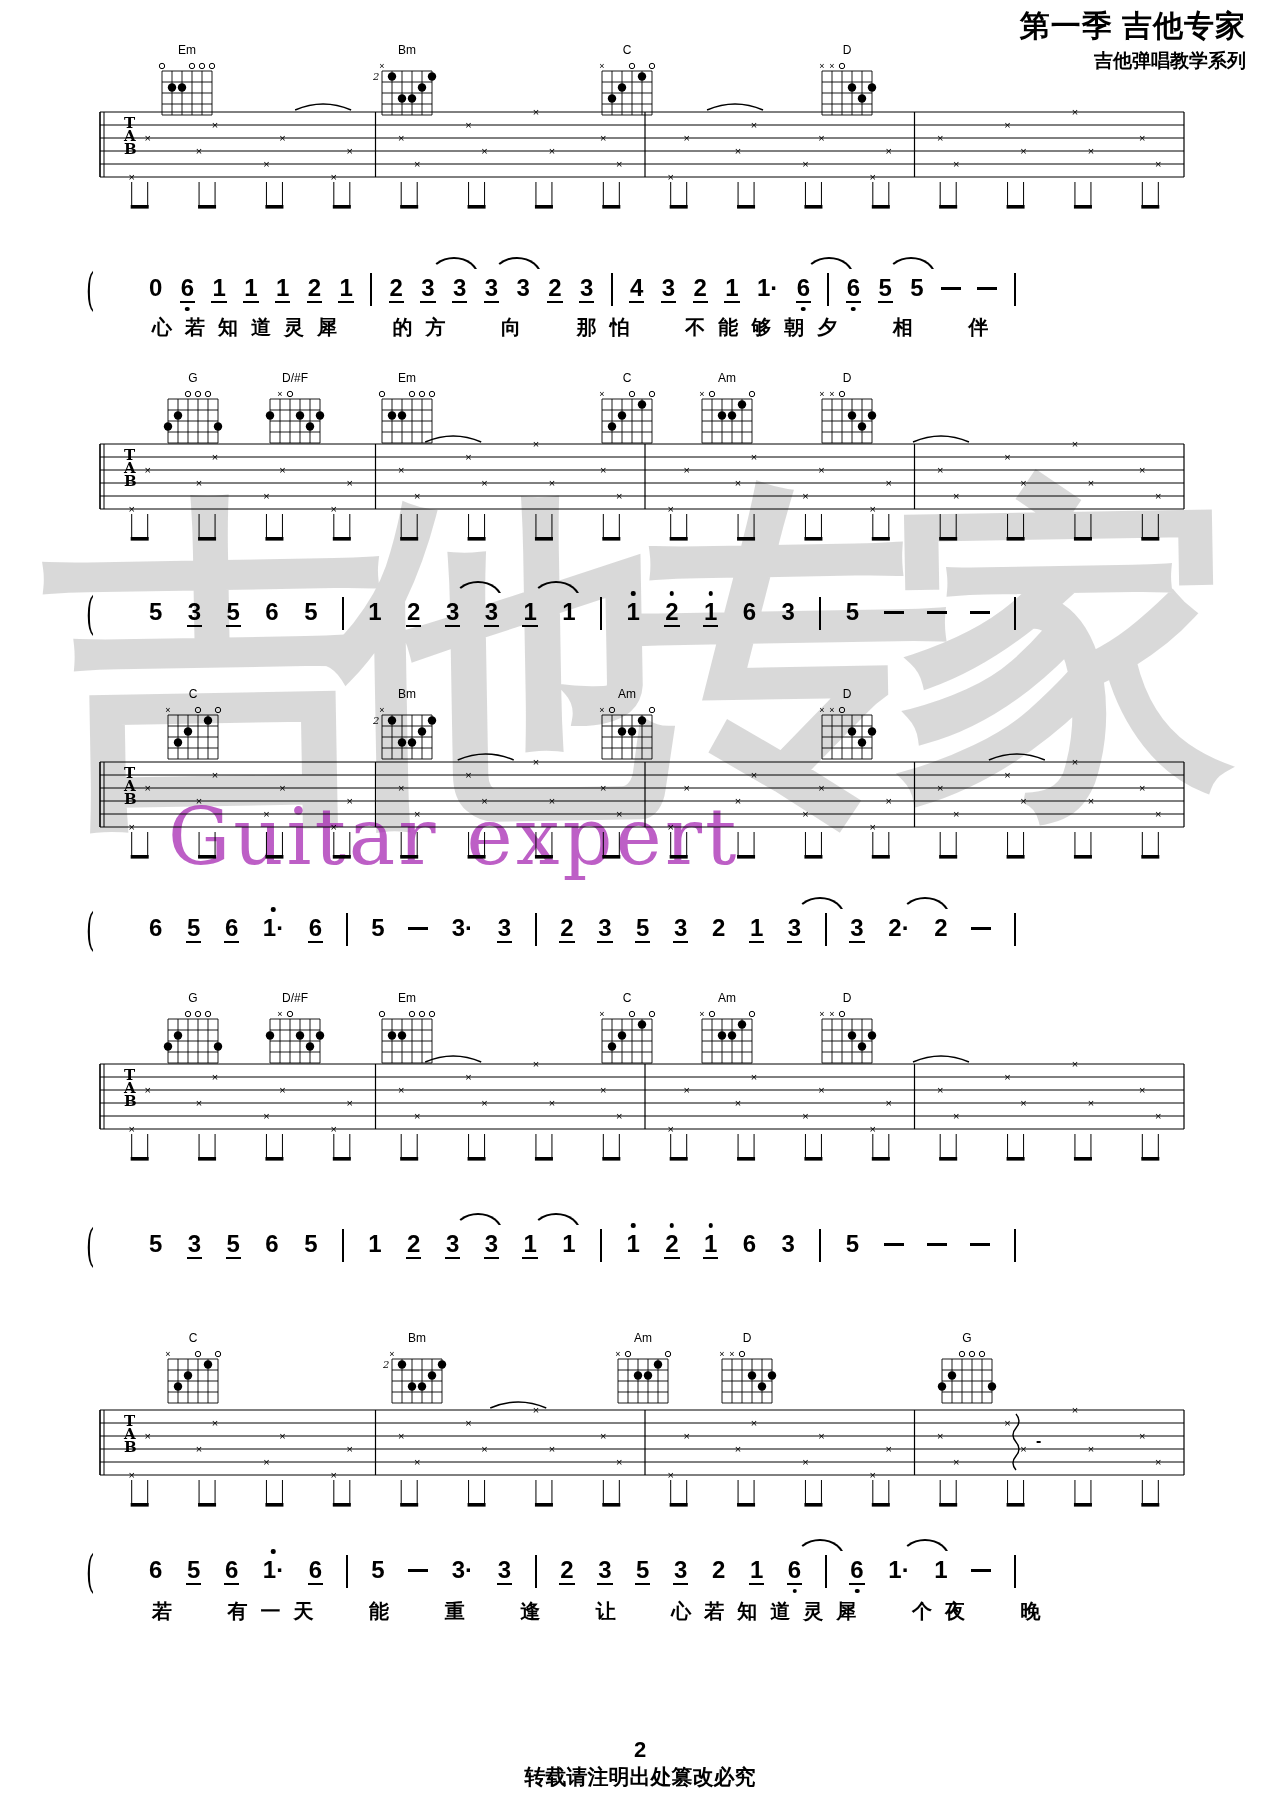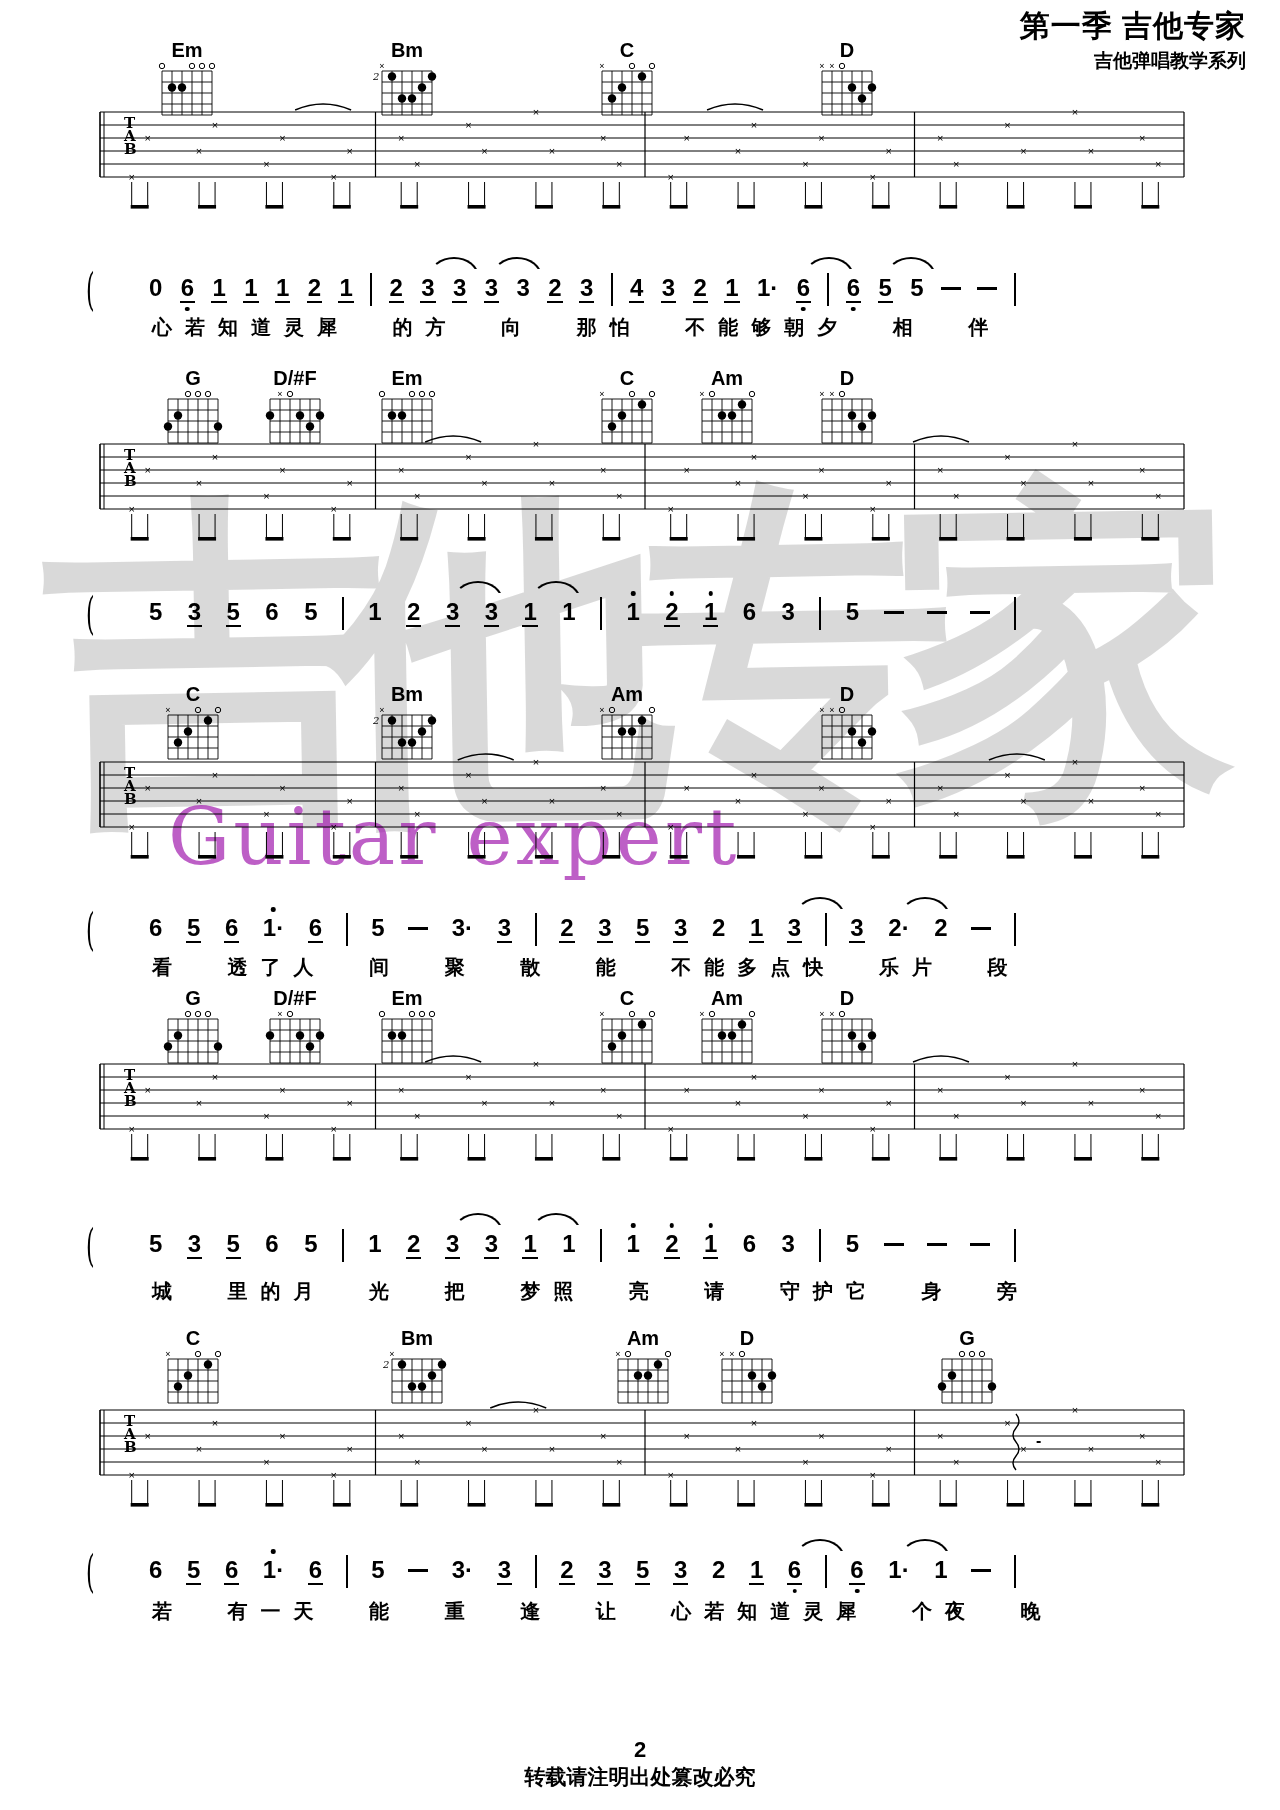--- a/index.html
+++ b/index.html
@@ -12,21 +12,21 @@
   
   .wm-cjk{position:absolute;top:430px;left:44px;z-index:0;font-family:"DejaVu Serif",serif;
           font-size:345px;font-weight:700;color:#c3c3c3;opacity:.62;letter-spacing:-62px;
           white-space:nowrap;transform:rotate(-1deg);}
   .wm-latin{position:absolute;top:792px;left:168px;z-index:0;font-family:"DejaVu Serif",serif;
           font-size:78px;color:#a21caf;opacity:.7;letter-spacing:3px;}
   
   .system{position:absolute;left:0;width:1280px;height:345px;z-index:1;}
   .chord-row{position:absolute;left:0;top:0;width:100%;height:66px;}
   .chord{position:absolute;width:70px;text-align:center;}
-  .chord-name{font-size:20px;font-weight:700;height:17px;line-height:17px;}
+  .chord-name{font-size:12px;font-weight:400;height:17px;line-height:17px;}
   .tabwrap{position:absolute;left:84px;width:1112px;height:118px;}
   svg.tab{display:block;width:1112px;height:118px;}
   .mbrace{position:absolute;left:86px;font-size:44px;font-weight:400;z-index:1;
           transform:scaleX(.5);transform-origin:left top;font-family:"DejaVu Serif",serif;}
   .melody{position:absolute;left:148px;width:868px;display:flex;justify-content:space-between;
           align-items:flex-start;height:42px;z-index:1;}
   .n{position:relative;font-size:24px;font-weight:700;line-height:27px;padding:0 1px;
      font-family:"Liberation Sans",sans-serif;}
   .n.u{border-bottom:2.5px solid #000;}
   .n.hi::before{content:"";position:absolute;top:-7px;left:50%;transform:translateX(-50%);
@@ -722,21 +722,20 @@
         <span class="n">2</span>
         <span class="n u">1</span>
         <span class="n u">3<i class="arc"></i></span>
         <span class="bar"></span>
         <span class="n u">3</span>
         <span class="n">2·<i class="arc"></i></span>
         <span class="n">2</span>
         <span class="dash"></span>
         <span class="bar"></span>
       </div>
-    <div class="lyrics" style="top:268px">看 透了人 间 聚 散 能 不能多点快 乐片 段</div>
   </section>
 
   <section class="system" style="top:990px">
     <div class="chord-row">
         <div class="chord" style="left: 158px;"><div class="chord-name">G</div><svg class="grid" width="70" height="62" viewBox="0 0 70 62">
             <line x1="10" y1="12" x2="60" y2="12" stroke="#000" stroke-width="0.9"></line>
             <line x1="10" y1="23" x2="60" y2="23" stroke="#000" stroke-width="0.9"></line>
             <line x1="10" y1="34" x2="60" y2="34" stroke="#000" stroke-width="0.9"></line>
             <line x1="10" y1="45" x2="60" y2="45" stroke="#000" stroke-width="0.9"></line>
             <line x1="10" y1="56" x2="60" y2="56" stroke="#000" stroke-width="0.9"></line>
@@ -970,21 +969,20 @@
         <span class="n u hi">1</span>
         <span class="n">6</span>
         <span class="n">3</span>
         <span class="bar"></span>
         <span class="n">5</span>
         <span class="dash"></span>
         <span class="dash"></span>
         <span class="dash"></span>
         <span class="bar"></span>
       </div>
-    <div class="lyrics" style="top:288px">城 里的月 光 把 梦照 亮 请 守护它 身 旁</div>
   </section>
 
   <section class="system" style="top:1330px">
     <div class="chord-row">
         <div class="chord" style="left: 158px;"><div class="chord-name">C</div><svg class="grid" width="70" height="62" viewBox="0 0 70 62">
             <line x1="10" y1="12" x2="60" y2="12" stroke="#000" stroke-width="0.9"></line>
             <line x1="10" y1="23" x2="60" y2="23" stroke="#000" stroke-width="0.9"></line>
             <line x1="10" y1="34" x2="60" y2="34" stroke="#000" stroke-width="0.9"></line>
             <line x1="10" y1="45" x2="60" y2="45" stroke="#000" stroke-width="0.9"></line>
             <line x1="10" y1="56" x2="60" y2="56" stroke="#000" stroke-width="0.9"></line>

